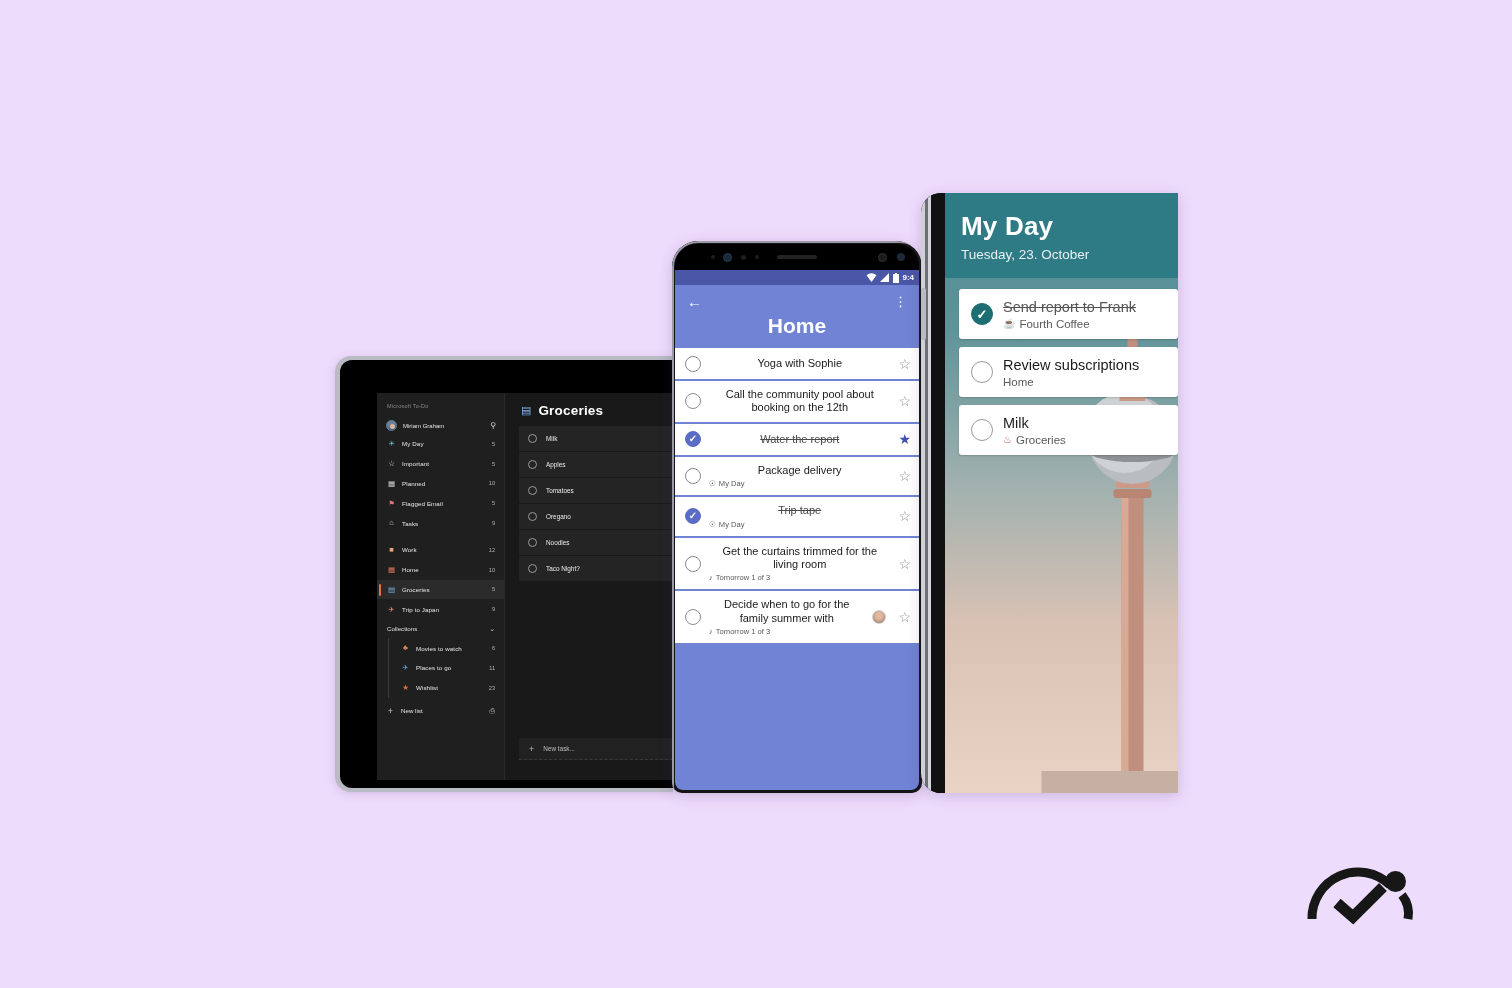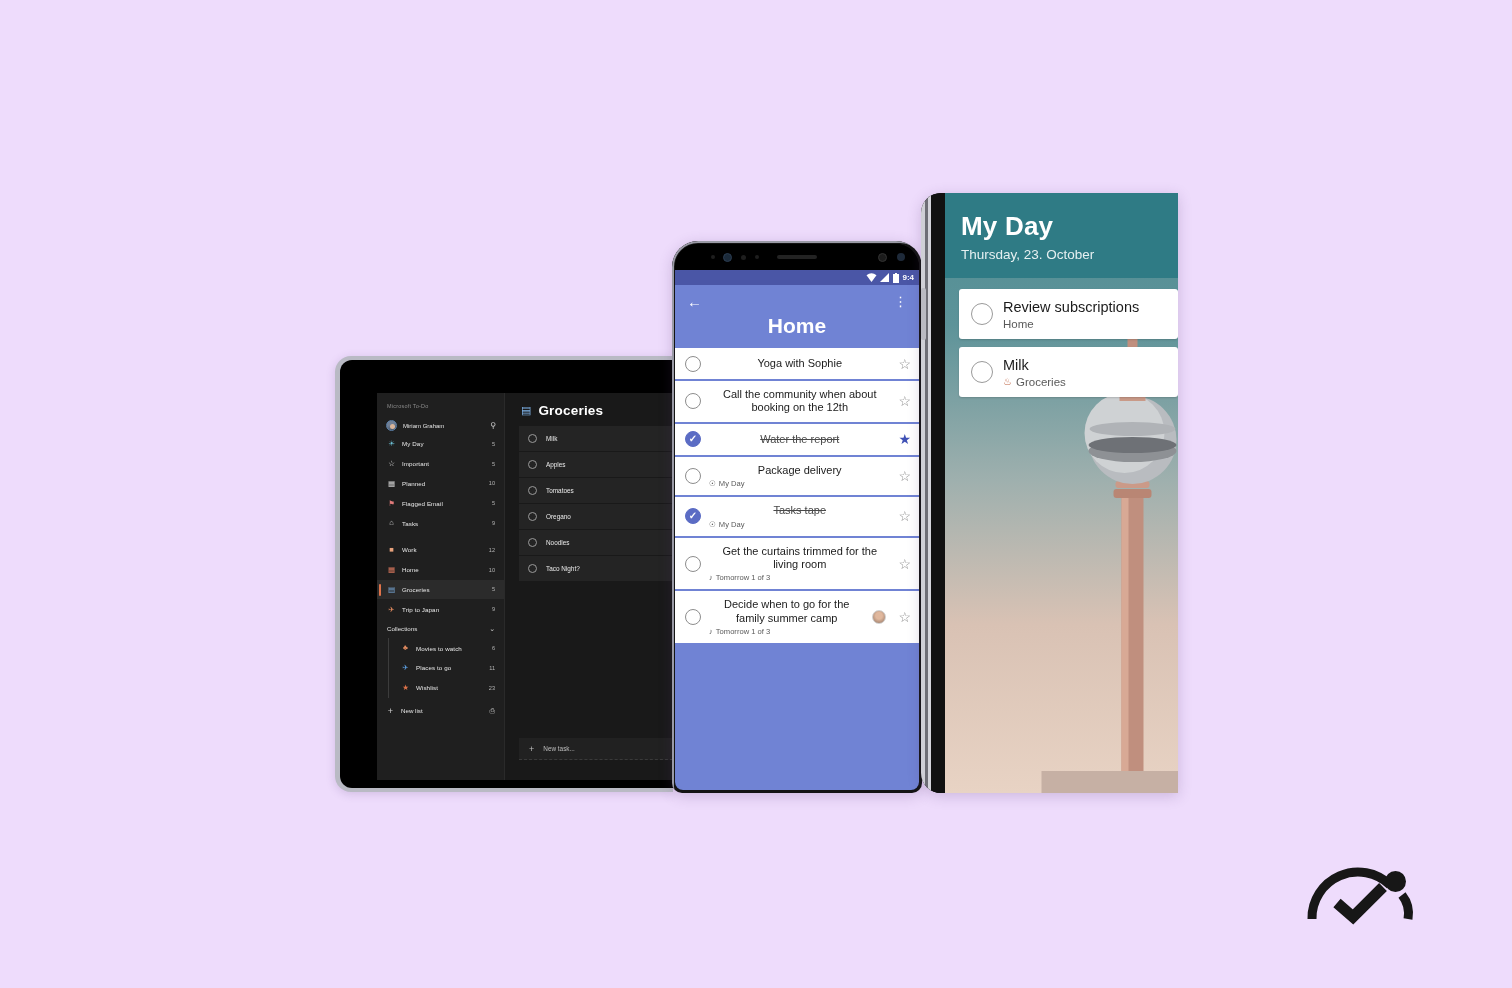--- a/index.html
+++ b/index.html
@@ -428,21 +428,21 @@
           <span class="p1-cb"></span>
           <div class="p1-body">
             <div class="p1-txt">Yoga with Sophie</div>
           </div>
           <span class="p1-star">☆</span>
         </div>
 
         <div class="p1-item">
           <span class="p1-cb"></span>
           <div class="p1-body">
-            <div class="p1-txt">Call the community when about booking on the 12th</div>
+            <div class="p1-txt">Call the community pool about booking on the 12th</div>
           </div>
           <span class="p1-star">☆</span>
         </div>
 
         <div class="p1-item">
           <span class="p1-cb done"></span>
           <div class="p1-body">
             <div class="p1-txt strike">Water the report</div>
           </div>
           <span class="p1-star on">★</span>
@@ -456,21 +456,21 @@
               <span>☉</span>
               <span>My Day</span>
             </div>
           </div>
           <span class="p1-star">☆</span>
         </div>
 
         <div class="p1-item">
           <span class="p1-cb done"></span>
           <div class="p1-body">
-            <div class="p1-txt strike">Tasks tape</div>
+            <div class="p1-txt strike">Trip tape</div>
             <div class="p1-sub">
               <span>☉</span>
               <span>My Day</span>
             </div>
           </div>
           <span class="p1-star">☆</span>
         </div>
 
         <div class="p1-item">
           <span class="p1-cb"></span>
@@ -480,21 +480,21 @@
               <span>♪</span>
               <span>Tomorrow  1 of 3</span>
             </div>
           </div>
           <span class="p1-star">☆</span>
         </div>
 
         <div class="p1-item">
           <span class="p1-cb"></span>
           <div class="p1-body">
-            <div class="p1-txt">Decide when to go for the family summer camp</div>
+            <div class="p1-txt">Decide when to go for the family summer with</div>
             <div class="p1-sub">
               <span>♪</span>
               <span>Tomorrow  1 of 3</span>
             </div>
           </div>
           <span class="p1-ava"></span>
           <span class="p1-star">☆</span>
         </div>
 
       </div>
@@ -533,25 +533,35 @@
           <rect x="176" y="200" width="30" height="3" fill="#8e6e60"></rect>
           <rect x="181" y="160" width="20" height="20" rx="3" fill="#cb9c8a"></rect>
           <rect x="186" y="140" width="10" height="22" fill="#c08f7e"></rect>
 
           <rect x="100" y="578" width="140" height="22" fill="#c6b0a4"></rect>
         </svg>
       </div>
 
       <div id="p2-header">
         <div id="p2-title">My Day</div>
-        <div id="p2-date">Thursday, 23. October</div>
+        <div id="p2-date">Tuesday, 23. October</div>
       </div>
 
       <div id="p2-list">
 
+        <div class="p2-item">
+          <span class="p2-cb done"></span>
+          <div class="p2-body">
+            <div class="p2-txt strike">Send report to Frank</div>
+            <div class="p2-sub">
+              <span class="gl">☕</span>
+              <span>Fourth Coffee</span>
+            </div>
+          </div>
+        </div>
 
         <div class="p2-item">
           <span class="p2-cb"></span>
           <div class="p2-body">
             <div class="p2-txt">Review subscriptions</div>
             <div class="p2-sub">
               <span>Home</span>
             </div>
           </div>
         </div>

